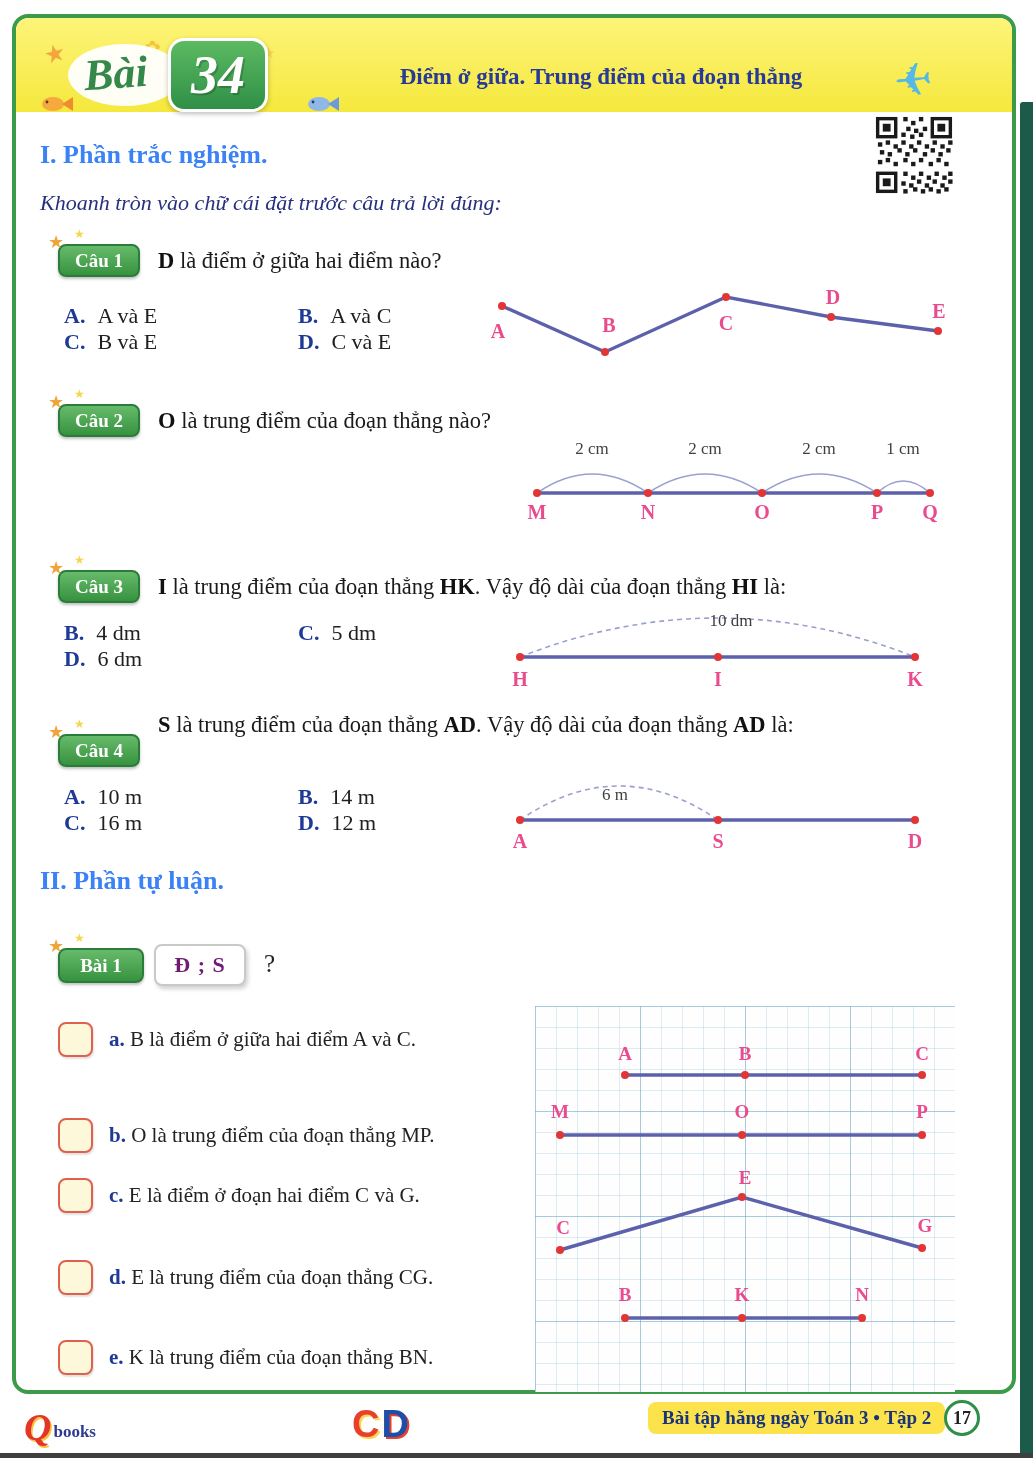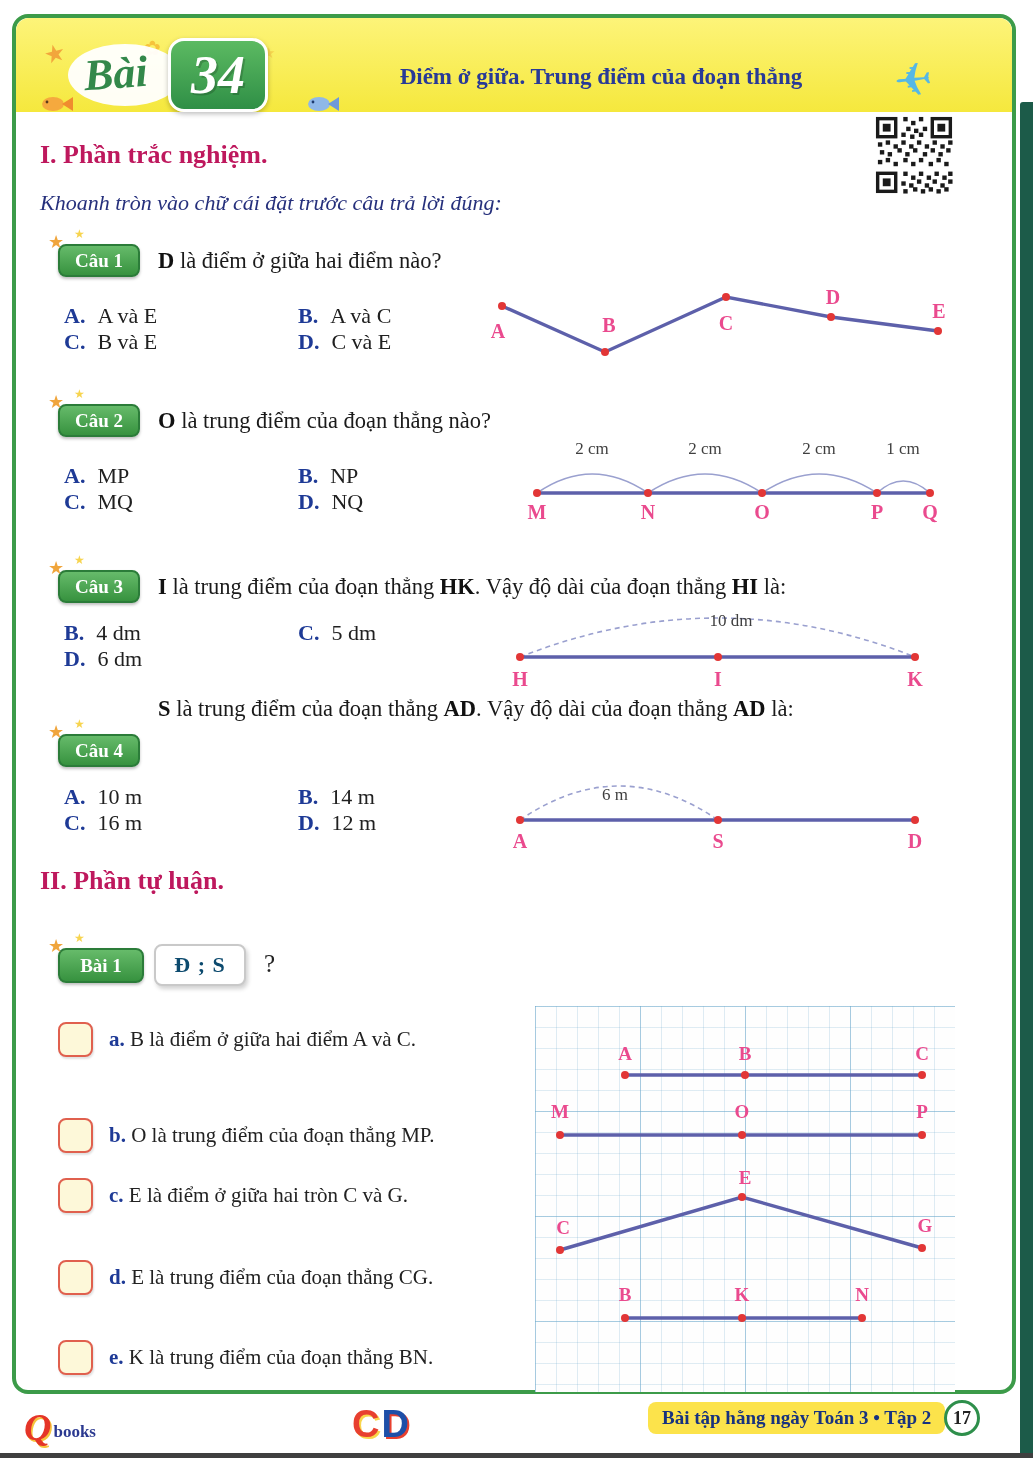--- a/index.html
+++ b/index.html
@@ -35,21 +35,21 @@
   .star-2 { left:246px; top:28px; font-size:15px; color:#f7d44f; }
   .sparkle-1 { left:238px; top:58px; font-size:13px; color:#f2a63c; }
   .plane-1 { left:878px; top:40px; font-size:46px; color:#55b8e5; transform:scaleX(-1) rotate(6deg); }
   .fish-a { left:24px; top:76px; }
   .fish-b { left:290px; top:76px; }
 
   
   .qr { position:absolute; left:874px; top:115px; width:80px; height:80px; background:#fff; }
 
   
-  .h-sec { position:absolute; left:40px; font-size:26px; font-weight:bold; color:#be185d; }
+  .h-sec { position:absolute; left:40px; font-size:26px; font-weight:bold; color:#3b82f6; }
   #sec1-heading { top:140px; }
   #sec2-heading { top:866px; }
   .instruction { position:absolute; left:40px; top:190px; font-size:22px; font-style:italic;
                  color:#26307c; }
 
   
   .q-badge { position:absolute; width:82px; height:33px; background:linear-gradient(#66bb6a,#37923f);
              border:2px solid #2b7c39; border-radius:8px; box-shadow:0 2px 3px rgba(0,0,0,.25);
              display:flex; align-items:center; justify-content:center; }
   .q-badge .badge-label { color:#fff; font-weight:bold; font-size:19px; }
@@ -57,21 +57,21 @@
   .badge-star2 { position:absolute; left:14px; top:-19px; font-size:12px; color:#f7d44f; }
   #q1-badge { left:58px; top:244px; }
   #q2-badge { left:58px; top:404px; }
   #q3-badge { left:58px; top:570px; }
   #q4-badge { left:58px; top:734px; }
 
   .q-text { position:absolute; left:158px; width:830px; font-size:22.5px; white-space:nowrap; }
   #q1-text { top:248px; }
   #q2-text { top:408px; }
   #q3-text { top:574px; }
-  #q4-text { top:696px; }
+  #q4-text { top:712px; }
   .seg-bold { font-weight:bold; color:#111; }
   .seg-accent { font-weight:bold; color:#1e3a96; }
 
   .opts { position:absolute; left:64px; width:440px; display:grid;
           grid-template-columns:234px auto; row-gap:0; font-size:22px; color:#202020; }
   #q1-opts { top:303px; }
   #q2-opts { top:463px; }
   #q3-opts { top:620px; }
   #q4-opts { top:784px; }
   .opt .letter { color:#1e3a96; font-weight:bold; margin-right:12px; }
@@ -87,21 +87,21 @@
   .dash { stroke:#9aa0cf; stroke-width:1.6; stroke-dasharray:5 4; fill:none; }
   .dot { fill:#e23636; }
   .dlabel { font-family:"Liberation Serif",serif; font-weight:bold; font-size:20px; fill:#ea4a8e; }
   .dmeasure { font-family:"Liberation Serif",serif; font-size:17px; fill:#3f3f3f; }
 
   
   #bai1-badge { left:58px; top:948px; width:86px; height:35px; }
   .ds-box { position:absolute; left:154px; top:944px; width:92px; height:42px; background:#fff;
             border:2px solid #c9c9c9; border-radius:8px; box-shadow:2px 3px 4px rgba(0,0,0,.18);
             display:flex; align-items:center; justify-content:center;
-            font-size:22px; font-weight:bold; color:#0c4a6e; letter-spacing:1px; }
+            font-size:22px; font-weight:bold; color:#701a75; letter-spacing:1px; }
   .qmark { position:absolute; left:264px; top:950px; font-size:25px; color:#222; }
 
   .check-row { position:absolute; left:58px; display:flex; align-items:center; gap:16px; }
   #row-a { top:1022px; } #row-b { top:1118px; } #row-c { top:1178px; }
   #row-d { top:1260px; } #row-e { top:1340px; }
   .checkbox { width:35px; height:35px; flex:0 0 35px; border:2.5px solid #e0604e; border-radius:8px;
               background:#fdf8d9; box-shadow:1px 2px 2px rgba(0,0,0,.12); }
   .check-text { font-size:21px; color:#222; width:420px; }
 
   
@@ -268,26 +268,20 @@
       <text class="dlabel" x="461" y="46" text-anchor="middle">E</text>
     </svg>
   </div>
 
   <div class="q-badge" id="q2-badge">
     <span class="badge-star">★</span>
     <span class="badge-star2">★</span>
     <span class="badge-label">Câu 2</span>
   </div>
   <div class="q-text" id="q2-text"><span class="seg-bold">O</span><span> là trung điểm của đoạn thẳng nào?</span></div>
-  <div class="opts" id="q2-opts">
-    <div class="opt"><span class="letter">A.</span><span>MP</span></div>
-    <div class="opt"><span class="letter">B.</span><span>NP</span></div>
-    <div class="opt"><span class="letter">C.</span><span>MQ</span></div>
-    <div class="opt"><span class="letter">D.</span><span>NQ</span></div>
-  </div>
   <div class="diagram" id="d2">
     <svg width="440" height="100" viewBox="0 0 440 100">
       <path class="arc" d="M25,56 Q80,18 136,56"></path>
       <path class="arc" d="M136,56 Q193,18 250,56"></path>
       <path class="arc" d="M250,56 Q307,18 365,56"></path>
       <path class="arc" d="M365,56 Q391,32 418,56"></path>
       <line class="seg" x1="25" y1="56" x2="418" y2="56"></line>
       <circle class="dot" cx="25" cy="56" r="4"></circle>
         <circle class="dot" cx="136" cy="56" r="4"></circle>
       <circle class="dot" cx="250" cy="56" r="4"></circle>
@@ -371,21 +365,21 @@
   <div class="check-row" id="row-a">
     <div class="checkbox"></div>
     <div class="check-text"><span class="seg-accent">a. </span><span>B là điểm ở giữa hai điểm A và C.</span></div>
   </div>
   <div class="check-row" id="row-b">
     <div class="checkbox"></div>
     <div class="check-text"><span class="seg-accent">b. </span><span>O là trung điểm của đoạn thẳng MP.</span></div>
   </div>
   <div class="check-row" id="row-c">
     <div class="checkbox"></div>
-    <div class="check-text"><span class="seg-accent">c. </span><span>E là điểm ở giữa hai tròn C và G.</span></div>
+    <div class="check-text"><span class="seg-accent">c. </span><span>E là điểm ở đoạn hai điểm C và G.</span></div>
   </div>
   <div class="check-row" id="row-d">
     <div class="checkbox"></div>
     <div class="check-text"><span class="seg-accent">d. </span><span>E là trung điểm của đoạn thẳng CG.</span></div>
   </div>
   <div class="check-row" id="row-e">
     <div class="checkbox"></div>
     <div class="check-text"><span class="seg-accent">e. </span><span>K là trung điểm của đoạn thẳng BN.</span></div>
   </div>
 

